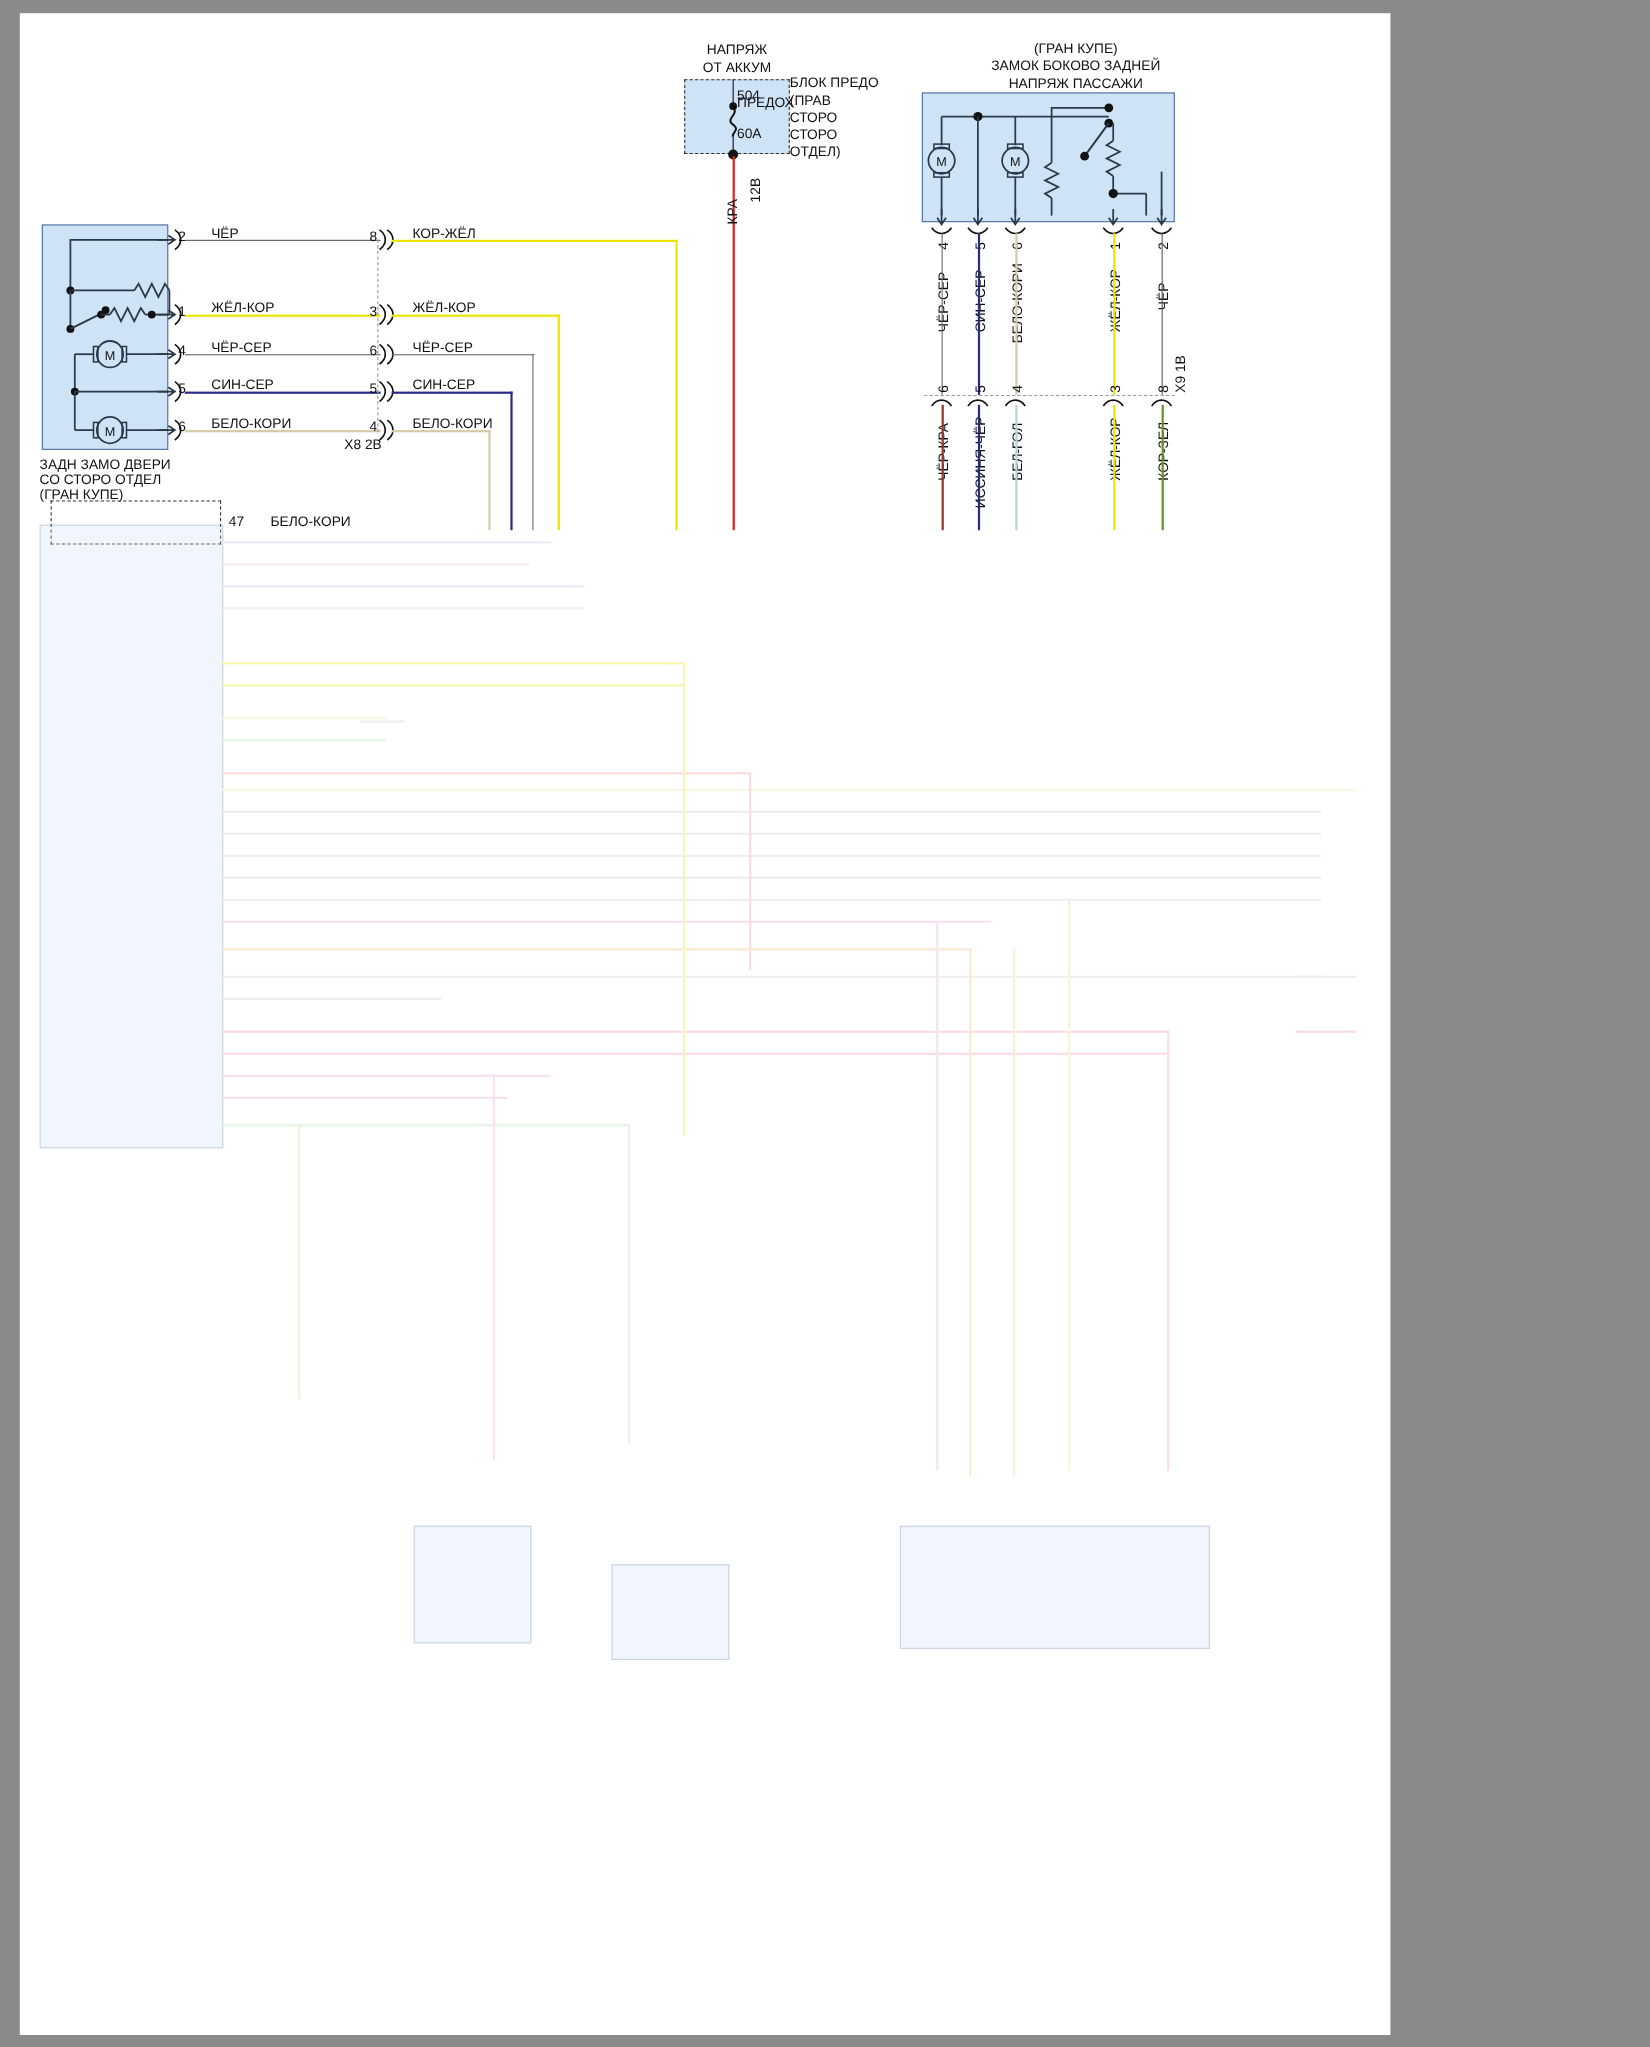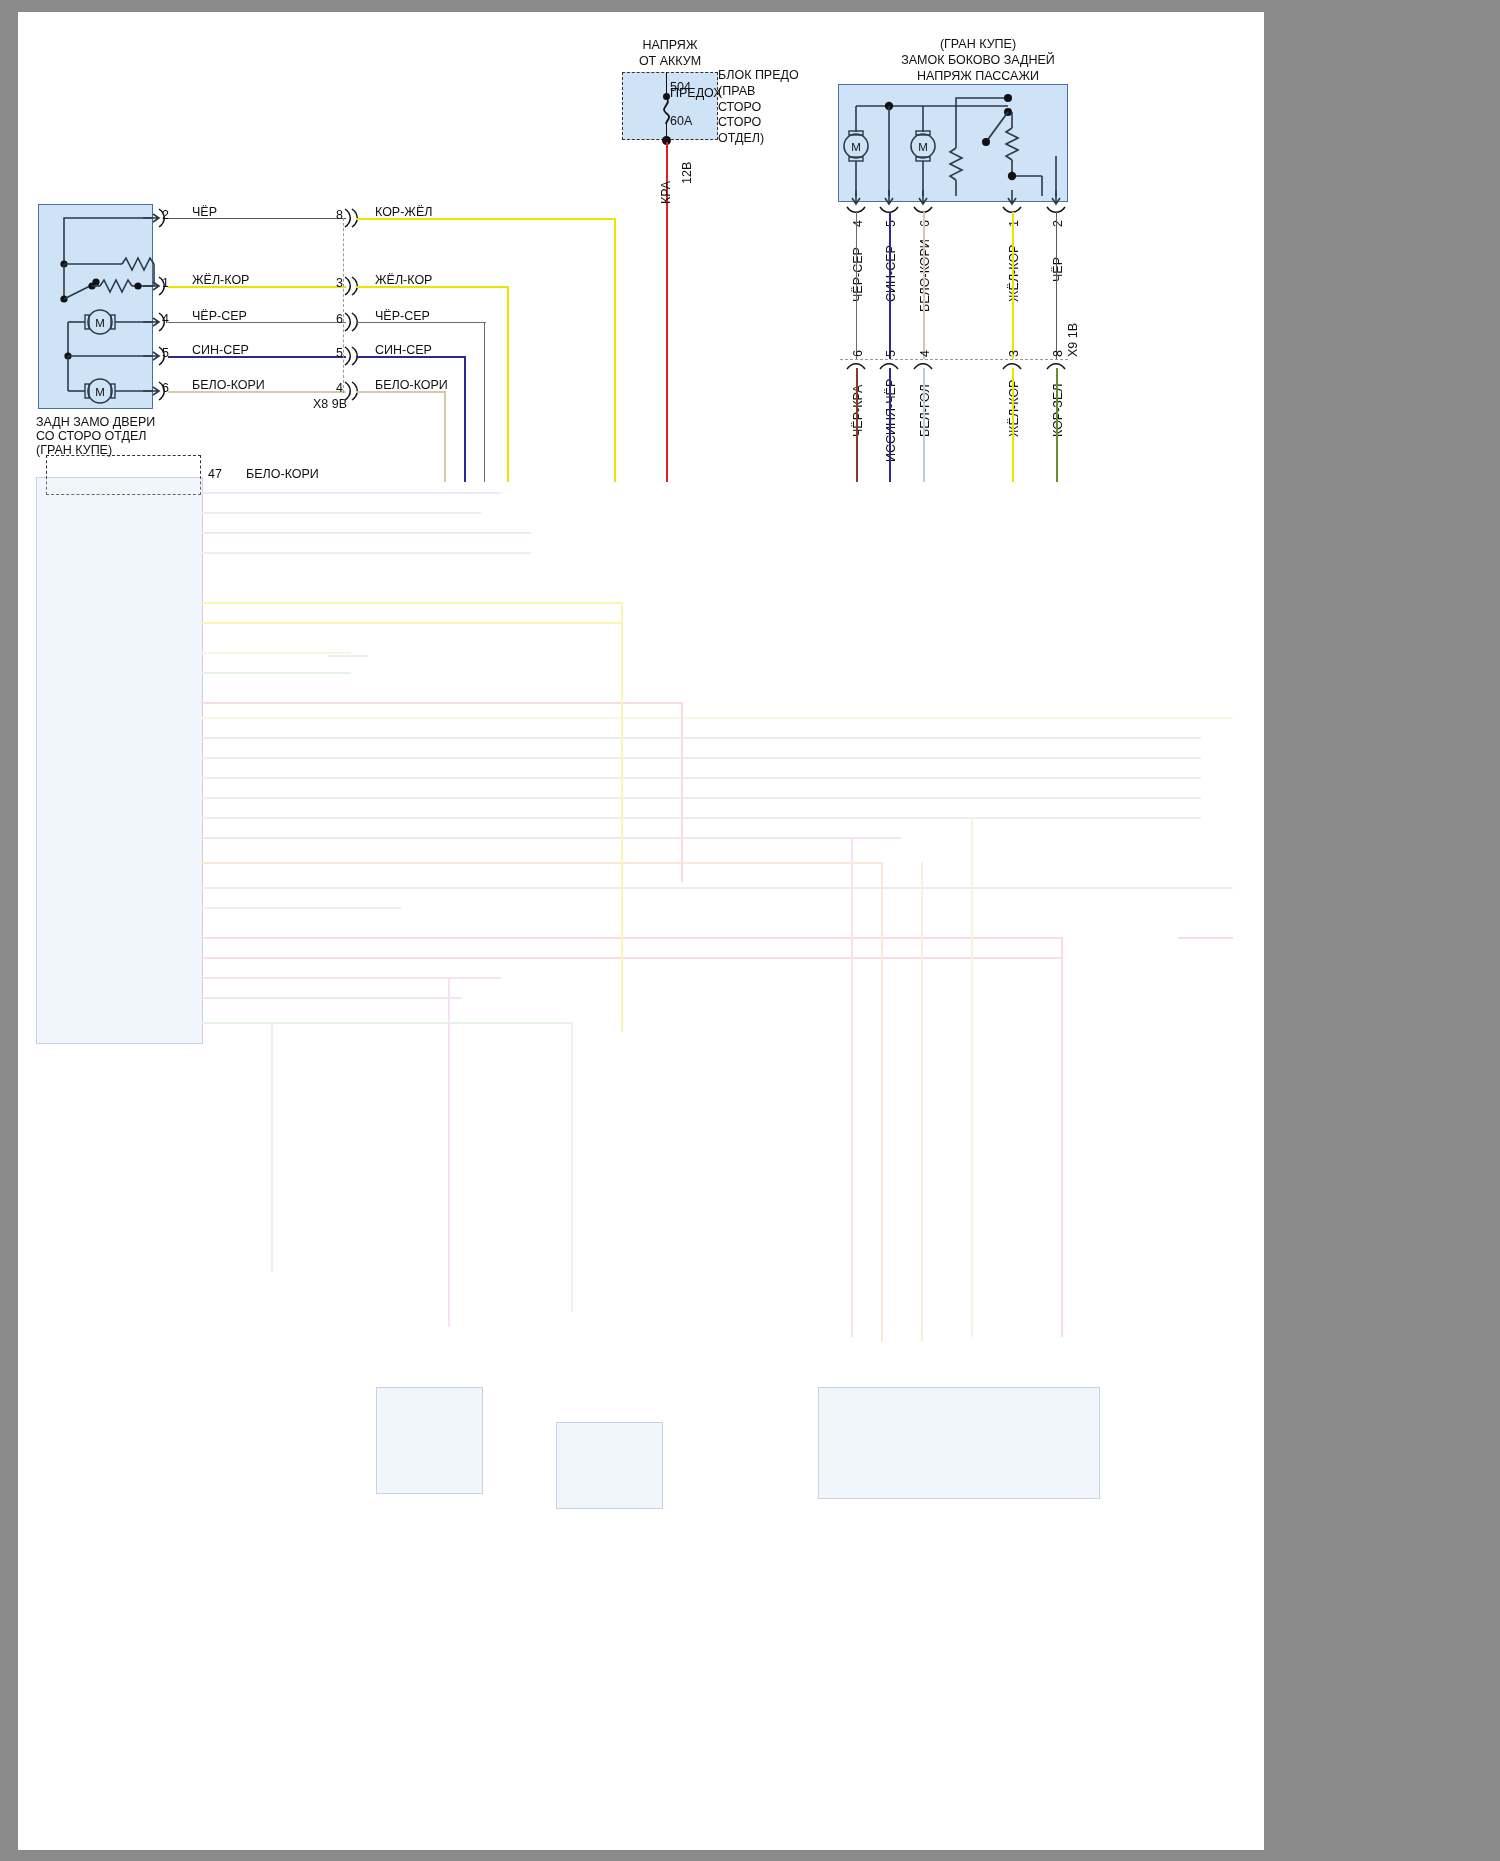--- a/index.html
+++ b/index.html
@@ -152,21 +152,21 @@
   <div>
     <svg class="connspl" style="left:139px;top:370px;" width="10" height="18">
       <path d="M2,0 C9,5 9,13 2,18" fill="none" stroke="#111" stroke-width="1.5"></path>
         </svg>
     <div class="lbl" style="left:144px;top:369px;">6</div>
     <div class="lbl" style="left:174px;top:366px;">БЕЛО-КОРИ</div>
     <div class="wire h" style="left:150px;top:379px;width:178px;border-color:#d6c9a8;border-top-width:2.2px;"></div>
   </div>
 
   <div class="dash-v" style="left:325px;top:206px;height:175px;"></div>
-  <div class="lbl" style="left:295px;top:385px;">X8 9B</div>
+  <div class="lbl" style="left:295px;top:385px;">X8 2B</div>
 
   <div>
     <div class="lbl" style="left:318px;top:196px;">8</div>
     <svg class="connspl" style="left:325px;top:197px;" width="14" height="18">
       <path d="M2,0 C9,5 9,13 2,18" fill="none" stroke="#111" stroke-width="1.5"></path>
       <path d="M9,0 C16,5 16,13 9,18" fill="none" stroke="#111" stroke-width="1.5"></path>
         </svg>
     <div class="lbl" style="left:357px;top:193px;">КОР-ЖЁЛ</div>
     <div class="wire h" style="left:338px;top:206px;width:260px;border-color:#ece400;border-top-width:2.4px;"></div>
     <div class="wire v" style="left:596px;top:206px;height:264px;border-color:#ece400;border-left-width:2.4px;"></div>

